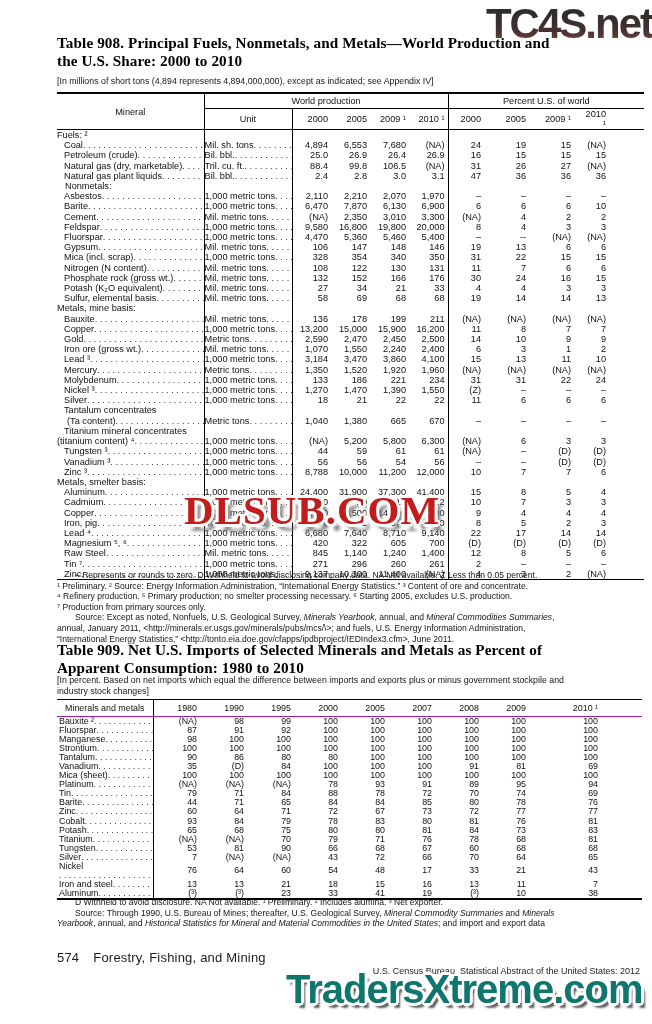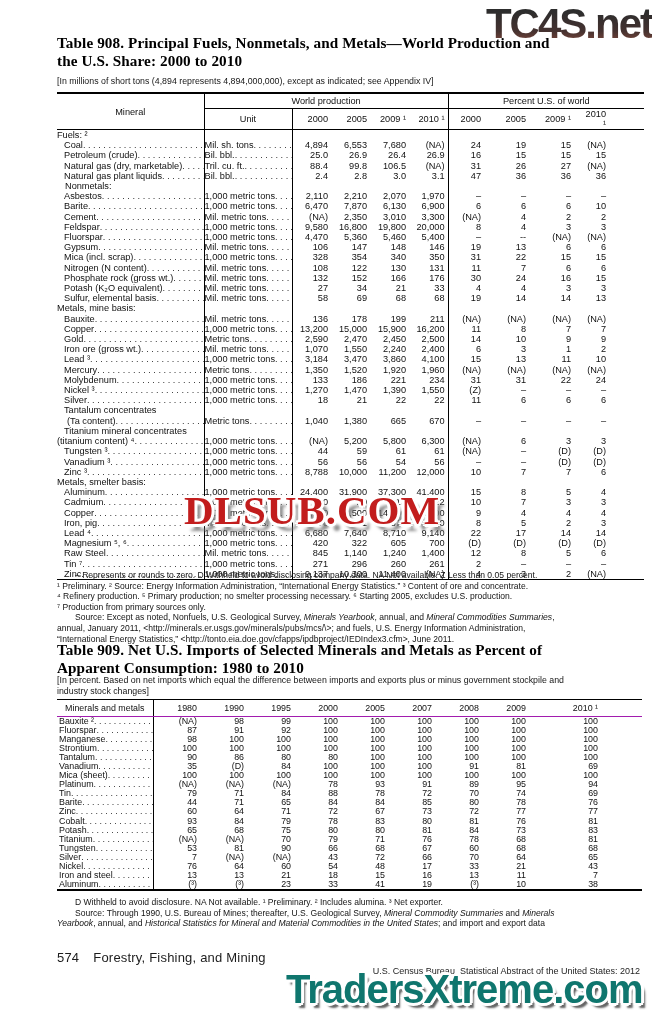--- a/index.html
+++ b/index.html
@@ -1366,21 +1366,21 @@
         <td class="tv">(NA)</td>
         <td class="tv">43</td>
         <td class="tv">72</td>
         <td class="tv">66</td>
         <td class="tv">70</td>
         <td class="tv">64</td>
         <td class="tvlast">65</td>
       </tr>
       <tr>
         <td class="v1">
-          <div class="nm" style="padding-left: 2px;">
+          <div class="nm" style="padding-left: 2px; flex-direction: column;">
             <span class="lbl">Nickel</span>
             <span class="dots"></span>
           </div>
         </td>
         <td class="tv">76</td>
         <td class="tv">64</td>
         <td class="tv">60</td>
         <td class="tv">54</td>
         <td class="tv">48</td>
         <td class="tv">17</td>

